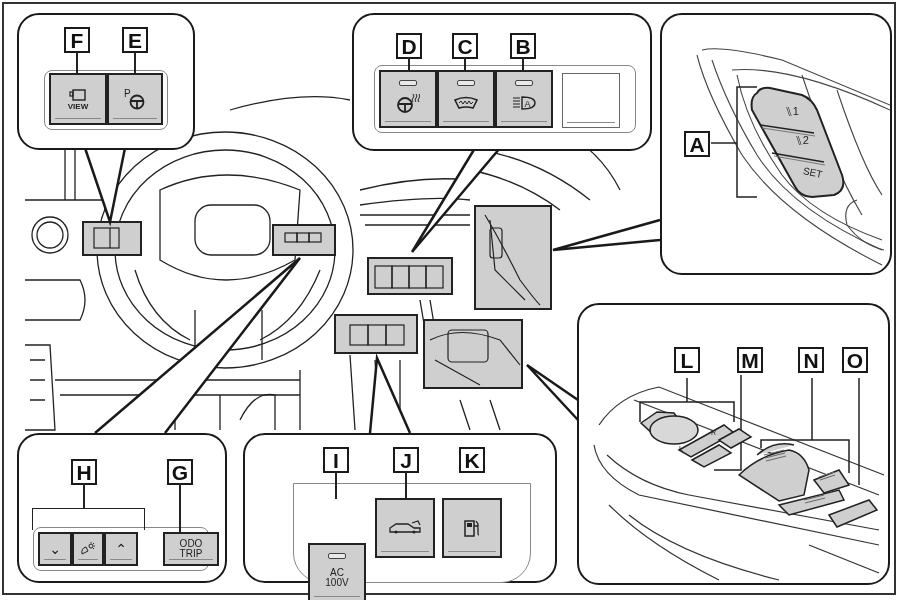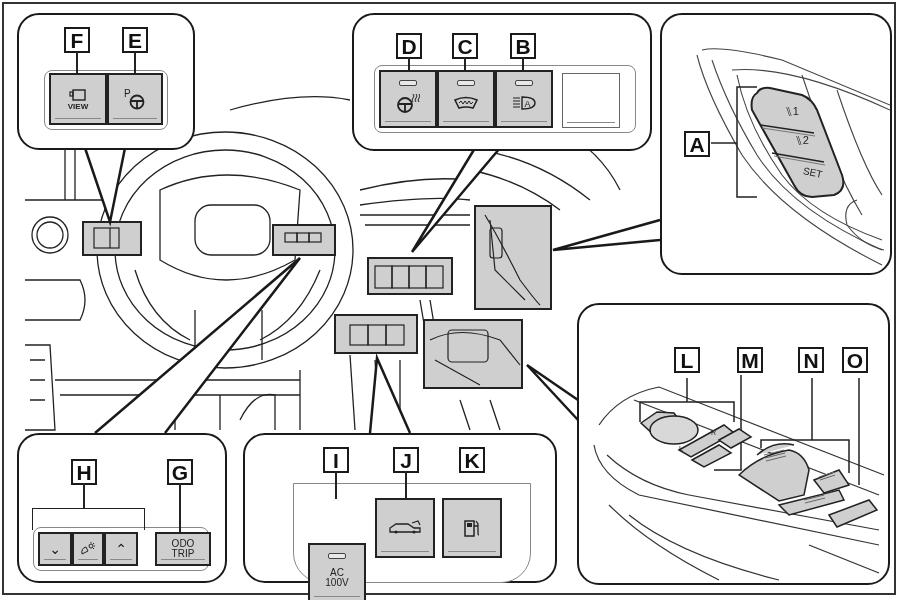--- a/index.html
+++ b/index.html
@@ -192,21 +192,21 @@
   <div class="btn" style="left:53px;top:97px;width:32px;height:34px;">
     <svg width="16" height="14" viewBox="0 0 16 14">
       <path d="M2 12 Q1 6 6 5 L8 9 Z" fill="none" stroke="#222" stroke-width="1"></path>
       <circle cx="11" cy="4" r="2" fill="none" stroke="#222" stroke-width="1"></circle>
       <path d="M11 0 L11 1 M15 4 L14 4 M14 1 L13 2 M14 7 L13 6" stroke="#222" stroke-width="1"></path>
     </svg>
   </div>
   <div class="btn" style="left:85px;top:97px;width:34px;height:34px;">
     <span style="font-size:14px;">⌃</span>
   </div>
-  <div class="btn" style="left:136px;top:97px;width:56px;height:34px;">
+  <div class="btn" style="left:144px;top:97px;width:56px;height:34px;">
     <span class="btn-text">ODO</span>
     <span class="btn-text">TRIP</span>
   </div>
 </div>
 
 <div class="callout" style="left:243px;top:433px;width:314px;height:150px;">
   <div class="tray" style="left:48px;top:48px;width:238px;height:100px;border-radius:0 0 30px 30px;border-top:1.5px solid #888;"></div>
   <div class="lbl" style="left:78px;top:12px;">I</div>
   <div class="lbl" style="left:148px;top:12px;">J</div>
   <div class="lbl" style="left:214px;top:12px;">K</div>

